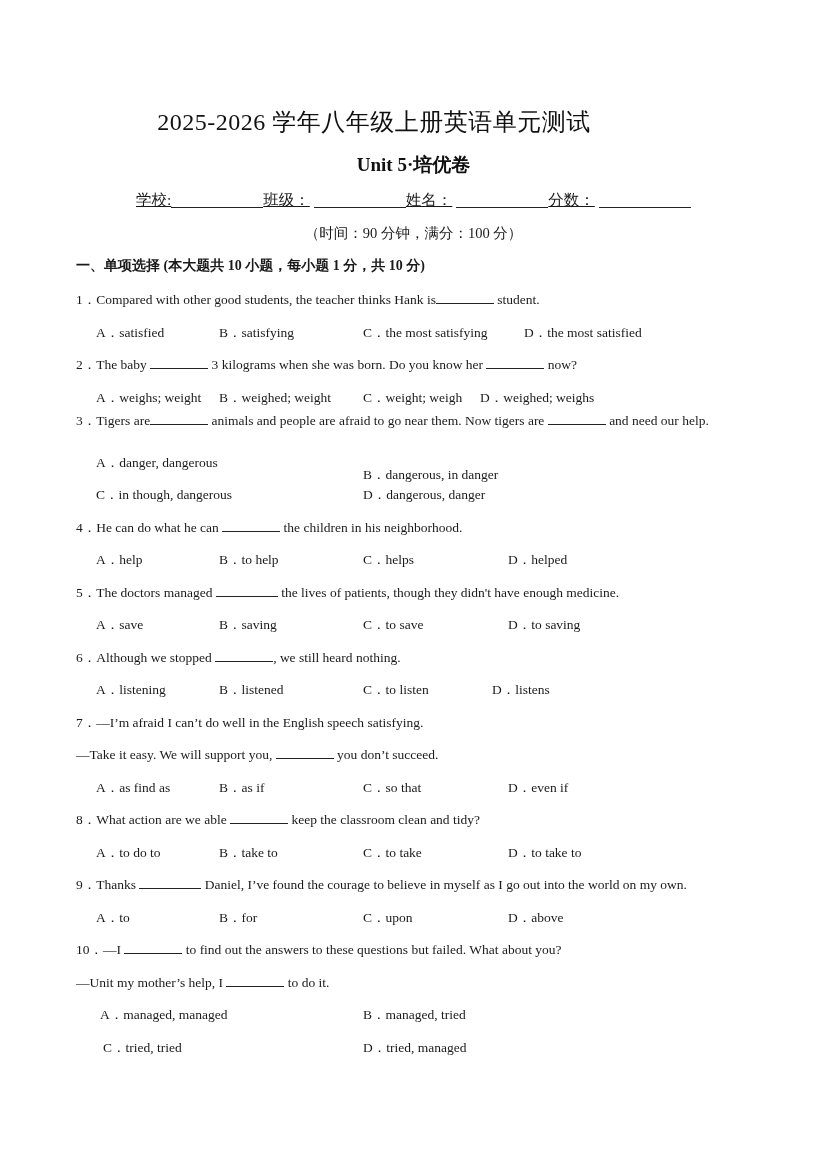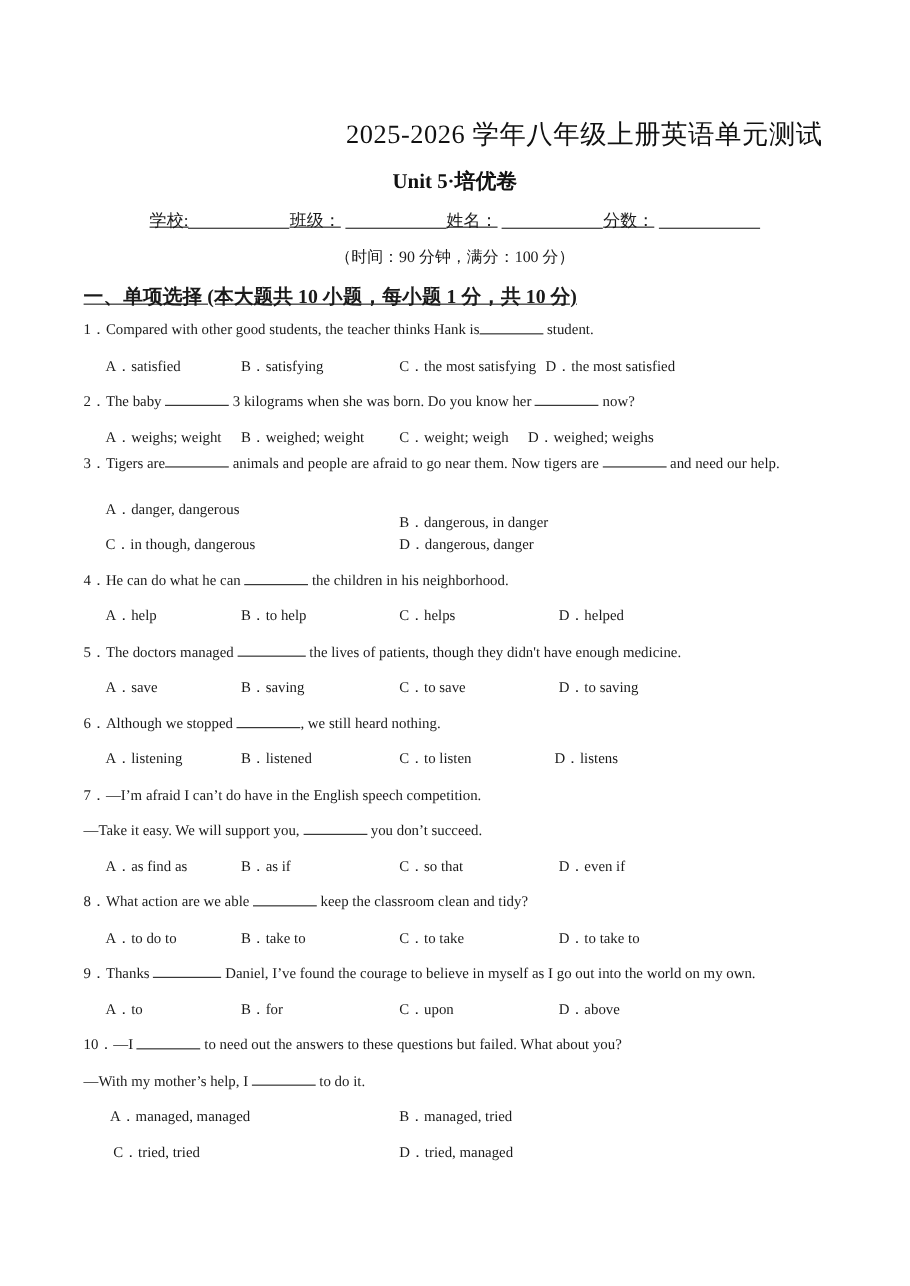--- a/index.html
+++ b/index.html
@@ -1,25 +1,25 @@
 <!DOCTYPE html>
 <html><head>
   <meta charset="utf-8">
   <style>
     html, body { margin: 0; padding: 0; background: #ffffff; }
     body { width: 827px; height: 1169px; position: relative; overflow: hidden;
            font-family: "Liberation Serif", "DejaVu Serif", serif; color: #1a1a1a; }
     .abs { position: absolute; white-space: nowrap; }
-    .title { left: 0; width: 748px; top: 106px; text-align: right; font-size: 24px; letter-spacing: 0.5px; color: #111; }
+    .title { left: 0; width: 748px; top: 106px; text-align: center; font-size: 24px; letter-spacing: 0.5px; color: #111; }
     .subtitle { left: 0; width: 827px; top: 152px; text-align: center; font-size: 19px; font-weight: bold; color: #111; }
     .info { top: 190px; left: 136px; font-size: 15.5px; }
     .info .lbl { display: inline-block; text-decoration: underline; }
     .info .blank { display: inline-block; border-bottom: 1px solid #222; height: 16px; vertical-align: -3px; }
     .time { left: 0; width: 827px; top: 224px; text-align: center; font-size: 14.5px; }
-    .section { left: 76px; top: 257px; font-size: 18px; font-weight: bold; text-decoration: underline; }
+    .section { left: 76px; top: 257px; font-size: 14px; font-weight: bold; }
     .q { font-size: 13.5px; left: 76px; }
     .opt { font-size: 13.5px; }
     .u { display: inline-block; border-bottom: 1px solid #222; height: 12px; vertical-align: 0px; }
   </style>
 </head>
 <body>
 
 <div class="abs title">2025-2026 学年八年级上册英语单元测试</div>
 <div class="abs subtitle">Unit 5·培优卷</div>
 
@@ -29,21 +29,21 @@
 
 <div class="abs time">（时间：90 分钟，满分：100 分）</div>
 <div class="abs section">一、单项选择 (本大题共 10 小题，每小题 1 分，共 10 分)</div>
 
 <div class="abs q" style="top:291px">
   <span>1．</span><span>Compared with other good students, the teacher thinks  Hank is</span><span class="u" style="width:58px"></span><span> student.</span>
 </div>
 <div class="abs opt" style="top:324px;left:96px">A．satisfied</div>
 <div class="abs opt" style="top:324px;left:219px">B．satisfying</div>
 <div class="abs opt" style="top:324px;left:363px">C．the most satisfying</div>
-<div class="abs opt" style="top:324px;left:496px">D．the most satisfied</div>
+<div class="abs opt" style="top:324px;left:524px">D．the most satisfied</div>
 
 <div class="abs q" style="top:356px">
   <span>2．</span><span>The baby </span><span class="u" style="width:58px"></span><span> 3 kilograms  when she was born.  Do you know her </span><span class="u" style="width:58px"></span><span> now?</span>
 </div>
 <div class="abs opt" style="top:389px;left:96px">A．weighs; weight</div>
 <div class="abs opt" style="top:389px;left:219px">B．weighed; weight</div>
 <div class="abs opt" style="top:389px;left:363px">C．weight; weigh</div>
 <div class="abs opt" style="top:389px;left:480px">D．weighed; weighs</div>
 
 <div class="abs q" style="top:412px">
@@ -69,24 +69,24 @@
 <div class="abs opt" style="top:616px;left:219px">B．saving</div>
 <div class="abs opt" style="top:616px;left:363px">C．to save</div>
 <div class="abs opt" style="top:616px;left:508px">D．to saving</div>
 
 <div class="abs q" style="top:649px">
   <span>6．</span><span>Although we stopped </span><span class="u" style="width:58px"></span><span>, we still  heard nothing.</span>
 </div>
 <div class="abs opt" style="top:681px;left:96px">A．listening</div>
 <div class="abs opt" style="top:681px;left:219px">B．listened</div>
 <div class="abs opt" style="top:681px;left:363px">C．to listen</div>
-<div class="abs opt" style="top:681px;left:504px">D．listens</div>
+<div class="abs opt" style="top:681px;left:492px">D．listens</div>
 
 <div class="abs q" style="top:714px">
-  <span>7．</span><span>—I’m afraid I can’t do have in the English  speech competition.</span>
+  <span>7．</span><span>—I’m afraid I can’t do well in the English  speech satisfying.</span>
 </div>
 <div class="abs q" style="top:746px">
   <span>—Take it easy. We will  support you, </span><span class="u" style="width:58px"></span><span> you don’t succeed.</span>
 </div>
 <div class="abs opt" style="top:779px;left:96px">A．as find as</div>
 <div class="abs opt" style="top:779px;left:219px">B．as if</div>
 <div class="abs opt" style="top:779px;left:363px">C．so that</div>
 <div class="abs opt" style="top:779px;left:508px">D．even if</div>
 
 <div class="abs q" style="top:811px">
@@ -99,21 +99,21 @@
 
 <div class="abs q" style="top:876px">
   <span>9．</span><span>Thanks </span><span class="u" style="width:62px"></span><span> Daniel,  I’ve found the courage to believe in myself as I go out into the world on my own.</span>
 </div>
 <div class="abs opt" style="top:909px;left:96px">A．to</div>
 <div class="abs opt" style="top:909px;left:219px">B．for</div>
 <div class="abs opt" style="top:909px;left:363px">C．upon</div>
 <div class="abs opt" style="top:909px;left:508px">D．above</div>
 
 <div class="abs q" style="top:941px">
-  <span>10．</span><span>—I </span><span class="u" style="width:58px"></span><span> to need  out the  answers to these questions  but failed.  What about you?</span>
+  <span>10．</span><span>—I </span><span class="u" style="width:58px"></span><span> to find  out the  answers to these questions  but failed.  What about you?</span>
 </div>
 <div class="abs q" style="top:974px">
-  <span>—With my mother’s help, I </span><span class="u" style="width:58px"></span><span> to do it.</span>
+  <span>—Unit my mother’s help, I </span><span class="u" style="width:58px"></span><span> to do it.</span>
 </div>
 <div class="abs opt" style="top:1006px;left:100px">A．managed, managed</div>
 <div class="abs opt" style="top:1006px;left:363px">B．managed, tried</div>
 <div class="abs opt" style="top:1039px;left:103px">C．tried, tried</div>
 <div class="abs opt" style="top:1039px;left:363px">D．tried, managed</div>
 
 </body></html>

